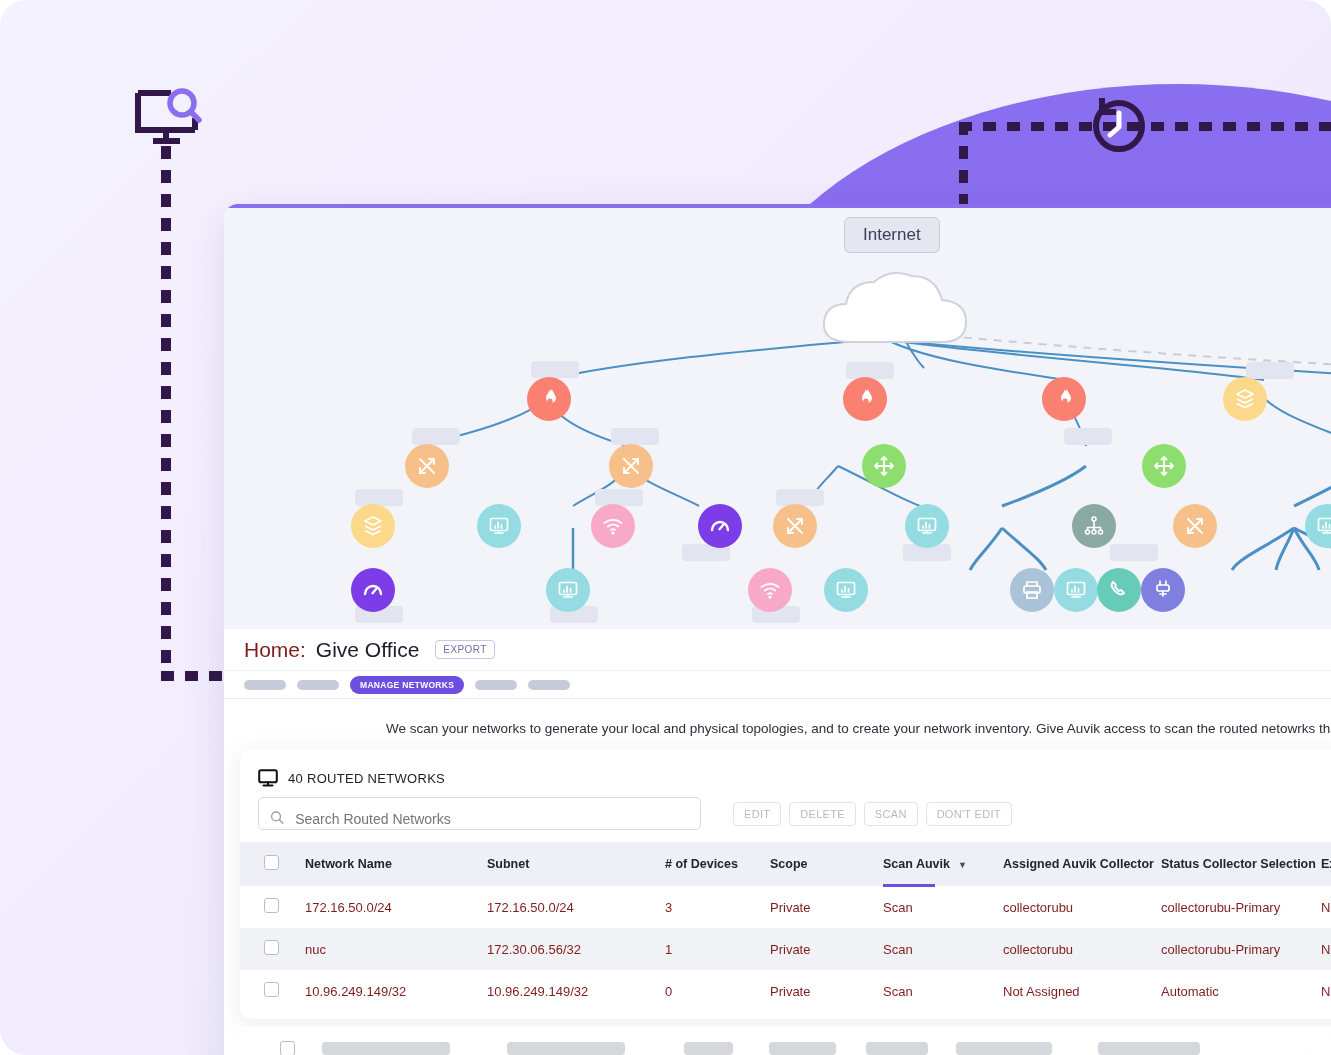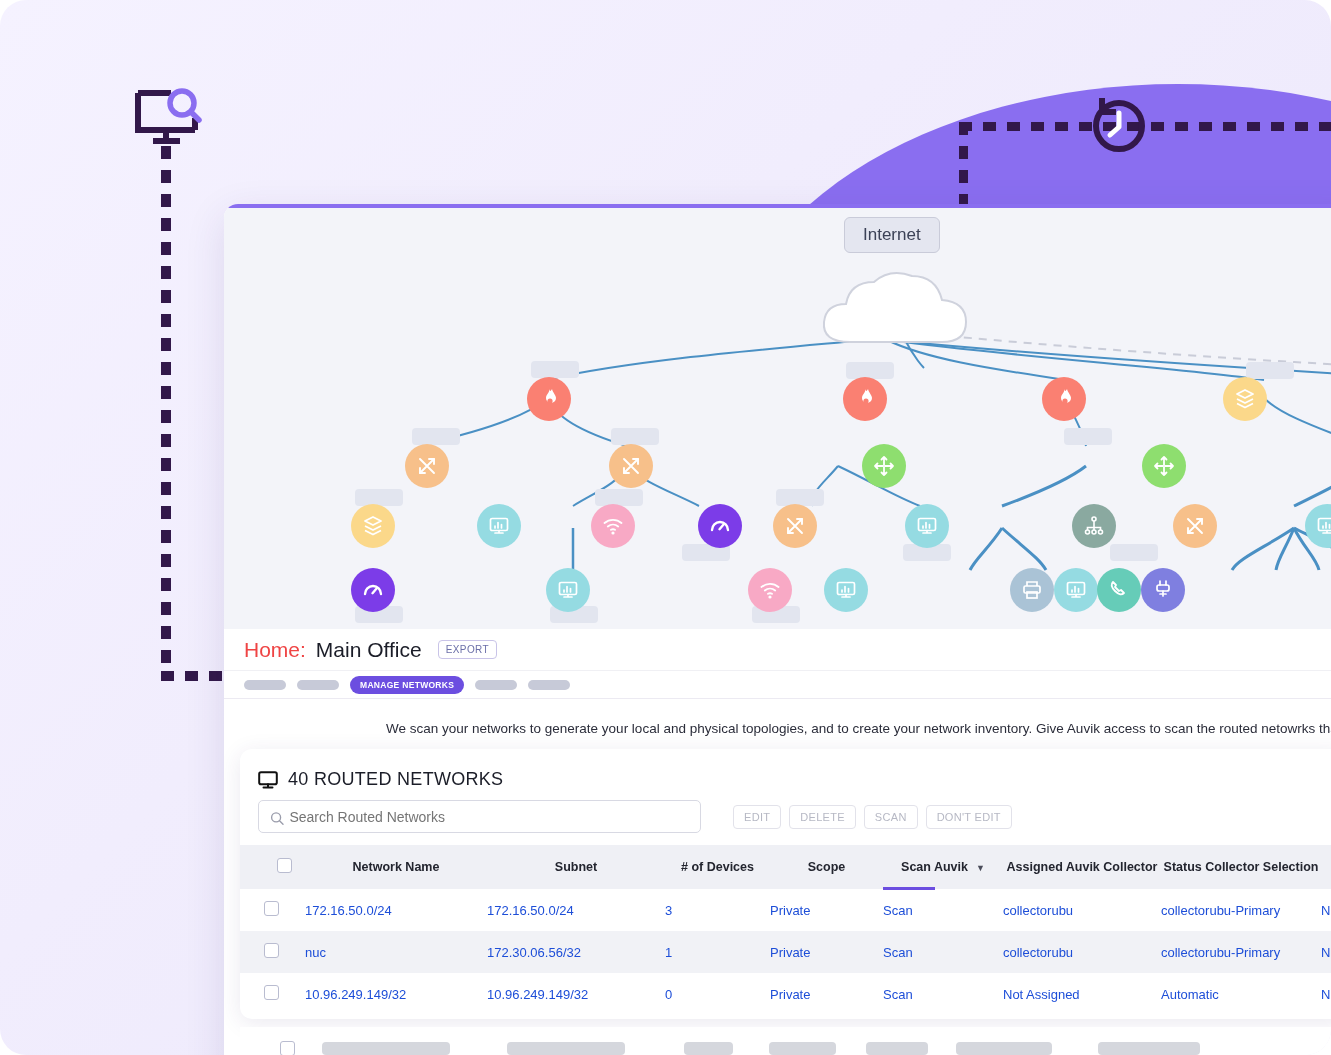--- a/index.html
+++ b/index.html
@@ -70,21 +70,21 @@
   }
   .node svg { width:20px; height:20px; }
   .node.big { width:44px; height:44px; }
   .node.big svg { width:24px; height:24px; }
 
   
   .crumbbar {
     height:42px; background:#fff; display:flex; align-items:center;
     padding-left:20px; gap:10px; border-bottom:1px solid #f0f0f4;
   }
-  .crumb-home { font-size:21px; color:#ef4444; font-weight:400; }
+  .crumb-home { font-size:21px; color:#7f1d1d; font-weight:400; }
   .crumb-title { font-size:21px; color:#1b1d28; font-weight:500; }
   .export-chip {
     border:1px solid #c9c4e8; border-radius:4px; color:#6b6fa8;
     font-size:10px; letter-spacing:.4px; padding:3px 7px; margin-left:6px;
   }
 
   .tabbar {
     height:28px; background:#fff; display:flex; align-items:center;
     padding-left:20px; gap:11px; border-bottom:1px solid #eceaf2;
   }
@@ -100,42 +100,42 @@
   }
 
   
   .panel {
     position:absolute; left:16px; top:545px; width:1108px; height:270px;
     background:#fff; border-radius:12px;
     box-shadow:0 4px 22px rgba(60,40,110,.10);
     overflow:hidden;
   }
   .panel-head { display:flex; align-items:center; gap:10px; padding:20px 0 0 18px; }
-  .panel-title { font-size:18px; color:#1b1d28; letter-spacing:.3px; }
+  .panel-title { font-size:13px; color:#1b1d28; letter-spacing:.3px; }
   .toolrow { display:flex; align-items:center; padding:10px 18px 12px 18px; gap:10px; }
   .search {
     flex:0 0 443px; height:33px; border:1px solid #d8d9e3; border-radius:5px;
-    display:flex; align-items:flex-end; gap:3px; padding:6px 11px;
+    display:flex; align-items:flex-start; gap:9px; padding:12px 11px;
   }
   .search input {
     border:0; outline:0; font-size:14px; color:#8d8f9c; width:100%;
     font-family:"Liberation Sans", sans-serif; background:transparent;
   }
   .actions { display:flex; gap:8px; margin-left:22px;justify-content:flex-end; }
   .abtn {
     border:1px solid #e2e2ea; border-radius:4px; background:#fff;
     color:#b6b8c4; font-size:11px; letter-spacing:.3px; padding:5px 10px;
   }
 
   table { width:100%; border-collapse:collapse; table-layout:fixed; }
   thead th {
-    background:#eff0f5; text-align:center; font-size:12.5px; color:#23252f;
+    background:#eff0f5; text-align:left; font-size:12.5px; color:#23252f;
     font-weight:700; padding:13px 0 13px 0; position:relative;
   }
-  tbody td { font-size:13px; color:#1d4ed8; padding:12px 0; }
+  tbody td { font-size:13px; color:#7f1d1d; padding:12px 0; }
   tr.zebra td { background:#f1f2f6; }
   .cb {
     width:15px; height:15px; border:1.4px solid #b9bcd0; border-radius:3px;
     background:#fff; display:inline-block;
   }
   .sortbar {
     position:absolute; left:0; bottom:-1px; width:52px; height:3px; background:#6c4ee0;
   }
   .caret { color:#4a4c5a; font-size:9px; margin-left:8px; }
 
@@ -443,21 +443,21 @@
               <rect x="6" y="7" width="12" height="6" rx="2"></rect>
               <path d="M12 13v5"></path>
               <path d="M9 16h6"></path>
             </g>
           </svg>
       </div>
     </div>
 
     <div class="crumbbar">
       <span class="crumb-home">Home:</span>
-      <span class="crumb-title">Main Office</span>
+      <span class="crumb-title">Give Office</span>
       <span class="export-chip">EXPORT</span>
     </div>
 
     <div class="tabbar">
       <span class="tab-ph"></span>
       <span class="tab-ph"></span>
       <span class="tab-active">MANAGE NETWORKS</span>
       <span class="tab-ph"></span>
       <span class="tab-ph"></span>
     </div>

